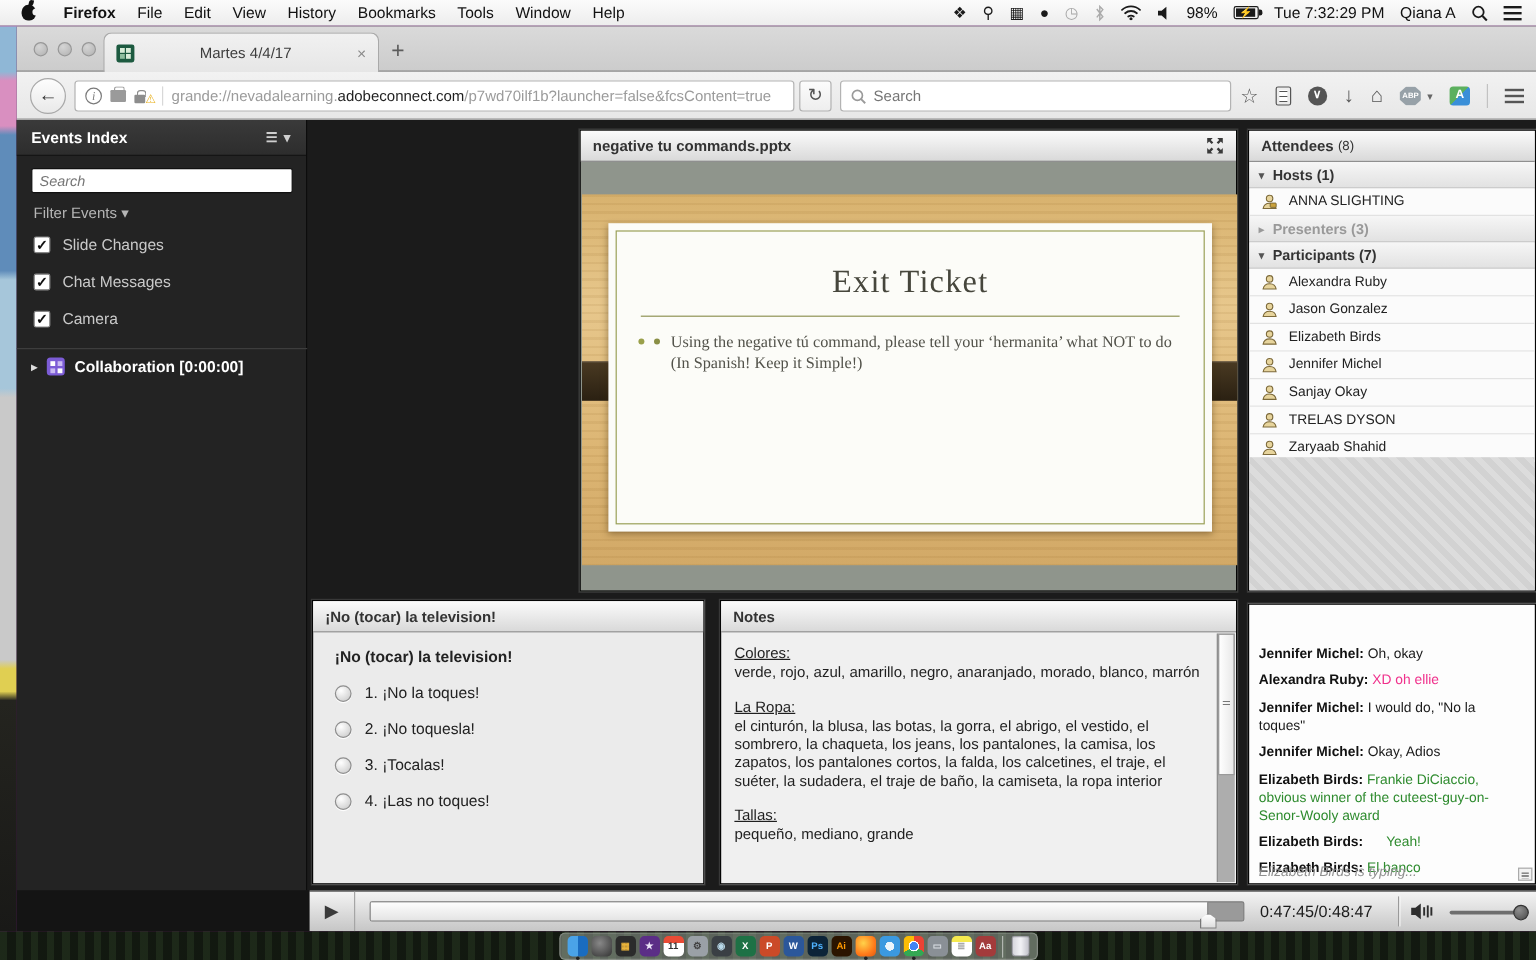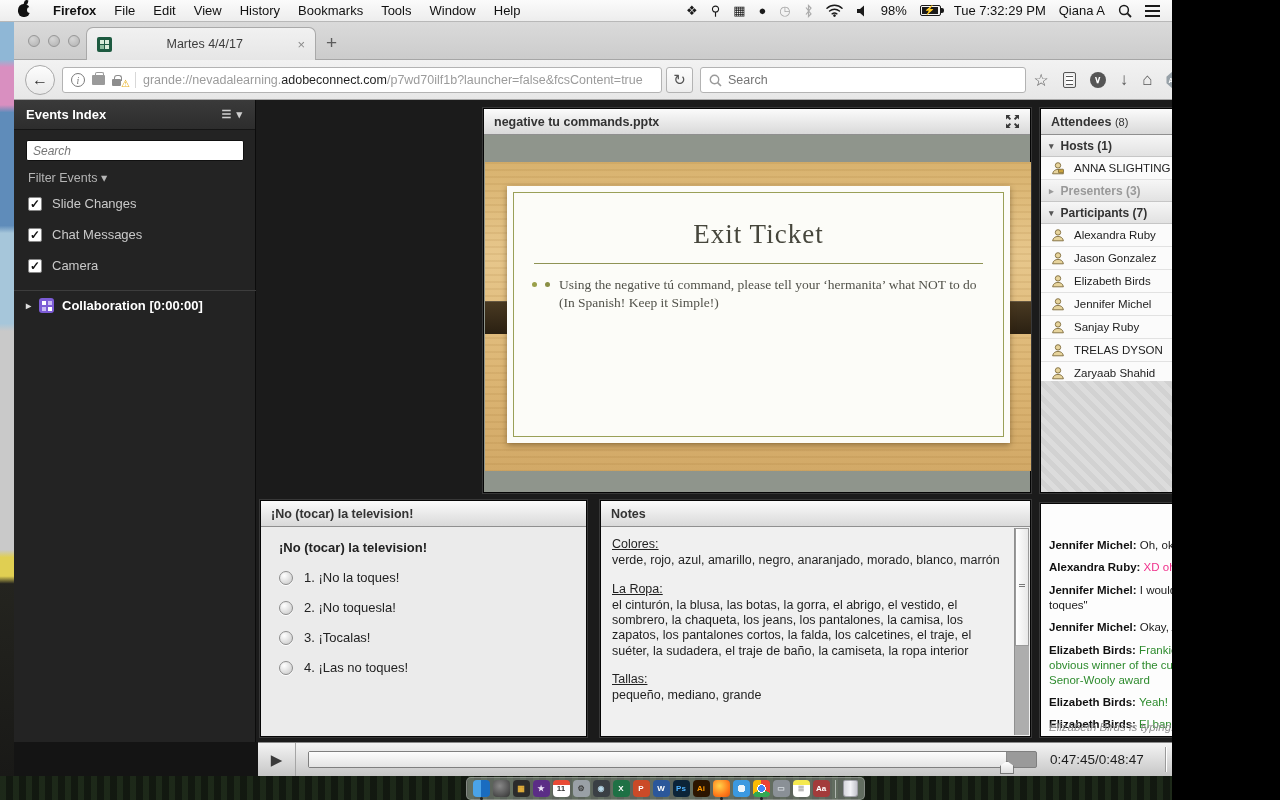--- a/index.html
+++ b/index.html
@@ -1,18 +1,18 @@
 <!DOCTYPE html>
 <html><head>
 <meta charset="utf-8">
 <style>
   * { margin:0; padding:0; box-sizing:border-box; }
   html,body { width:1280px; height:800px; overflow:hidden; background:#000; }
   body { font-family:"Liberation Sans", sans-serif; }
-  #screen { position:relative; width:1172px; height:800px; background:#a21caf; overflow:hidden; }
+  #screen { position:relative; width:1280px; height:800px; background:#a21caf; overflow:hidden; }
 
   
   #menubar { position:absolute; top:0; left:0; right:0; height:22px; background:linear-gradient(#fbfbfb,#ededed); border-bottom:1px solid #b8b8b8; display:flex; align-items:center; z-index:50; font-size:13px; color:#111; }
   #menubar .left { display:flex; align-items:center; gap:0; }
   .apple { width:12px; height:13px; background:#111; border-radius:46% 46% 44% 44%; position:relative; margin:0 14px 0 18px; }
   .apple::before { content:''; position:absolute; top:-4px; left:6px; width:4px; height:5px; background:#111; border-radius:60% 0 60% 0; transform:rotate(10deg); }
   .apple::after { content:''; position:absolute; top:3px; right:-3px; width:6px; height:6px; background:#f3f3f3; border-radius:50%; }
   .mb-app { font-weight:bold; padding:0 9px; }
   .mb-item { padding:0 9px; }
   #menubar .right { margin-left:auto; display:flex; align-items:center; gap:13px; padding-right:12px; }
@@ -370,21 +370,21 @@
               <circle cx="7" cy="4.4" r="2.7" fill="#e7d49c" stroke="#7d6a3a" stroke-width="0.9"></circle>
               <path d="M1.6 12.8c.5-3 2.7-4.4 5.4-4.4s4.9 1.4 5.4 4.4z" fill="#e7d49c" stroke="#7d6a3a" stroke-width="0.9"></path>
             </svg>
             <span>Jennifer Michel</span>
           </div>
         <div class="att-row">
             <svg width="14" height="14" viewBox="0 0 14 14">
               <circle cx="7" cy="4.4" r="2.7" fill="#e7d49c" stroke="#7d6a3a" stroke-width="0.9"></circle>
               <path d="M1.6 12.8c.5-3 2.7-4.4 5.4-4.4s4.9 1.4 5.4 4.4z" fill="#e7d49c" stroke="#7d6a3a" stroke-width="0.9"></path>
             </svg>
-            <span>Sanjay Ruby</span>
+            <span>Sanjay Okay</span>
           </div>
         <div class="att-row">
             <svg width="14" height="14" viewBox="0 0 14 14">
               <circle cx="7" cy="4.4" r="2.7" fill="#e7d49c" stroke="#7d6a3a" stroke-width="0.9"></circle>
               <path d="M1.6 12.8c.5-3 2.7-4.4 5.4-4.4s4.9 1.4 5.4 4.4z" fill="#e7d49c" stroke="#7d6a3a" stroke-width="0.9"></path>
             </svg>
             <span>TRELAS DYSON</span>
           </div>
         <div class="att-row">
             <svg width="14" height="14" viewBox="0 0 14 14">
@@ -436,21 +436,21 @@
           </div>
       </div>
 
       <div class="pod" id="chatpod">
         <div id="chat-body">
           <div class="chat-msg"><b>Jennifer Michel:</b> <span class="msg-text" style="color: rgb(26, 26, 26);">Oh, okay</span></div>
           <div class="chat-msg"><b>Alexandra Ruby:</b> <span class="msg-text" style="color: rgb(240, 49, 140);">XD oh ellie</span></div>
           <div class="chat-msg"><b>Jennifer Michel:</b> <span class="msg-text" style="color: rgb(26, 26, 26);">I would do, "No la toques"</span></div>
           <div class="chat-msg"><b>Jennifer Michel:</b> <span class="msg-text" style="color: rgb(26, 26, 26);">Okay, Adios</span></div>
           <div class="chat-msg"><b>Elizabeth Birds:</b> <span class="msg-text" style="color: rgb(46, 139, 46);">Frankie DiCiaccio, obvious winner of the cuteest-guy-on-Senor-Wooly award</span></div>
-          <div class="chat-msg"><b>Elizabeth Birds:</b> <span class="msg-text" style="color: rgb(46, 139, 46);">Yeah!</span></div>
+          <div class="chat-msg"><b>Elizabeth Birds:</b> <span class="msg-text" style="color: rgb(46, 139, 46); margin-left: 16px;">Yeah!</span></div>
           <div class="chat-msg"><b>Elizabeth Birds:</b> <span class="msg-text" style="color: rgb(46, 139, 46);">El banco</span></div>
         </div>
         <div id="typing">Elizabeth Birds is typing...</div>
         <div id="chat-grip"></div>
       </div>
 
     </div>
 
     <div id="playbar-left"></div>
     <div id="playbar">

